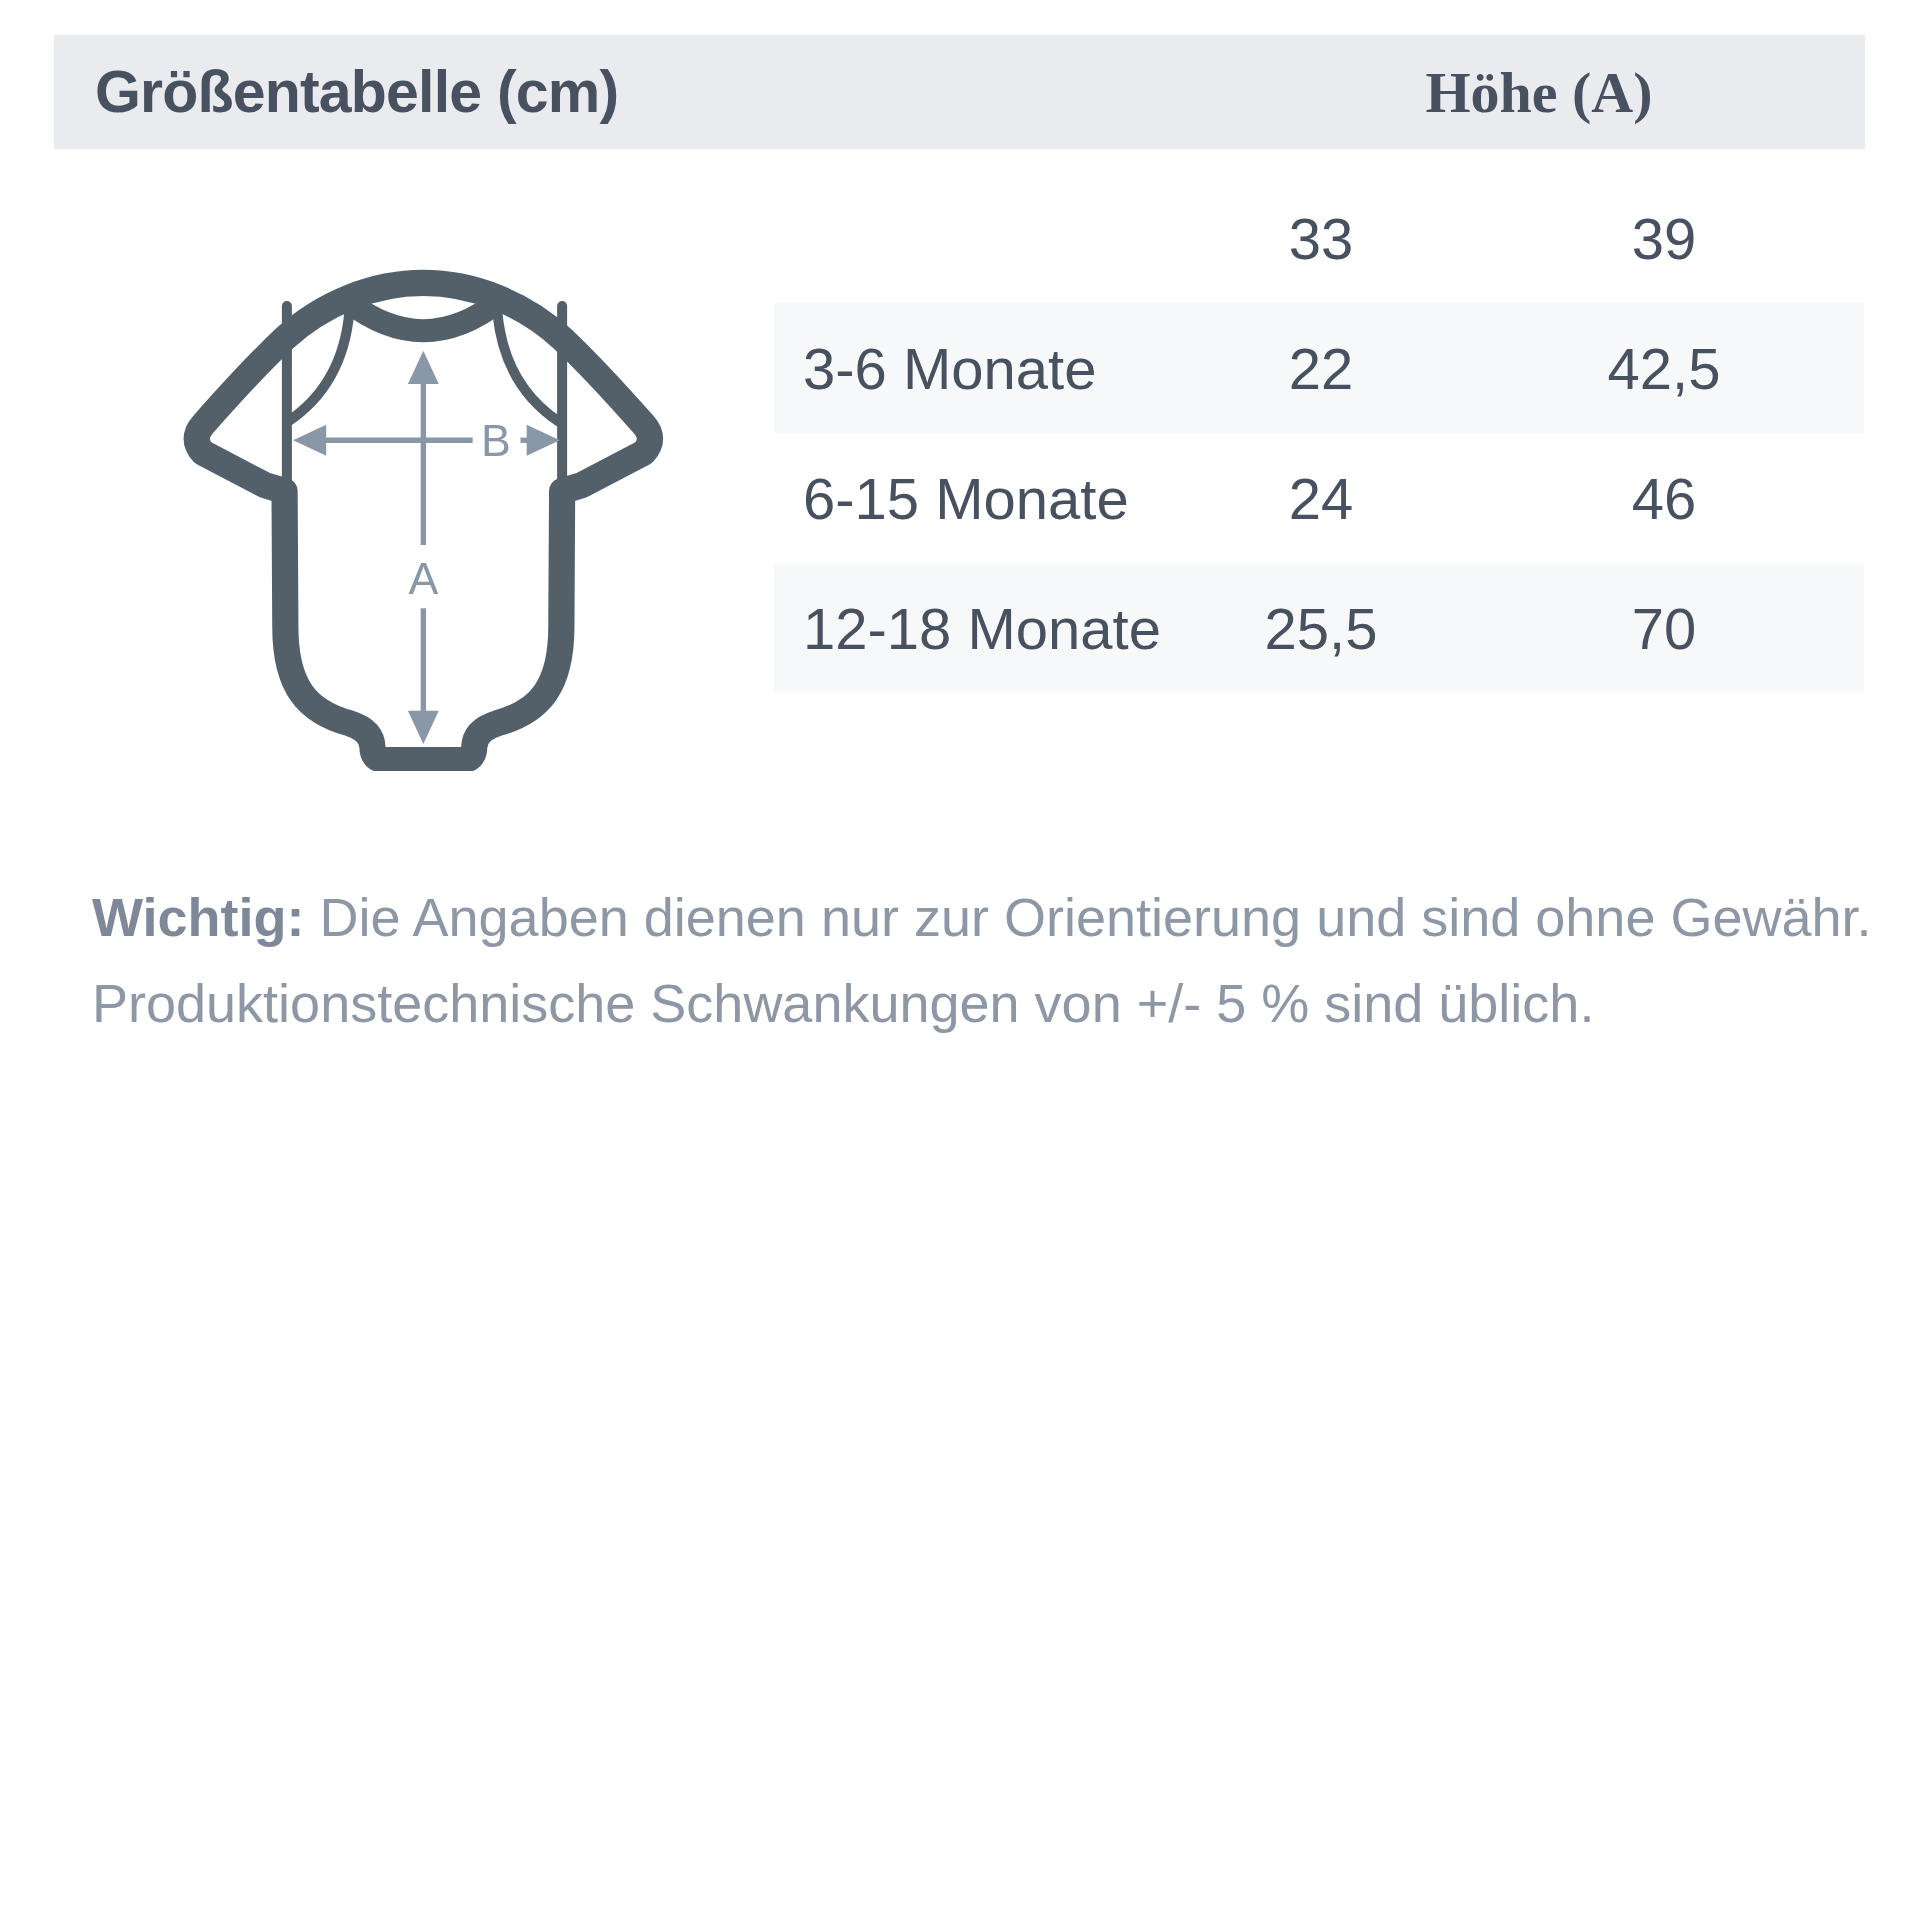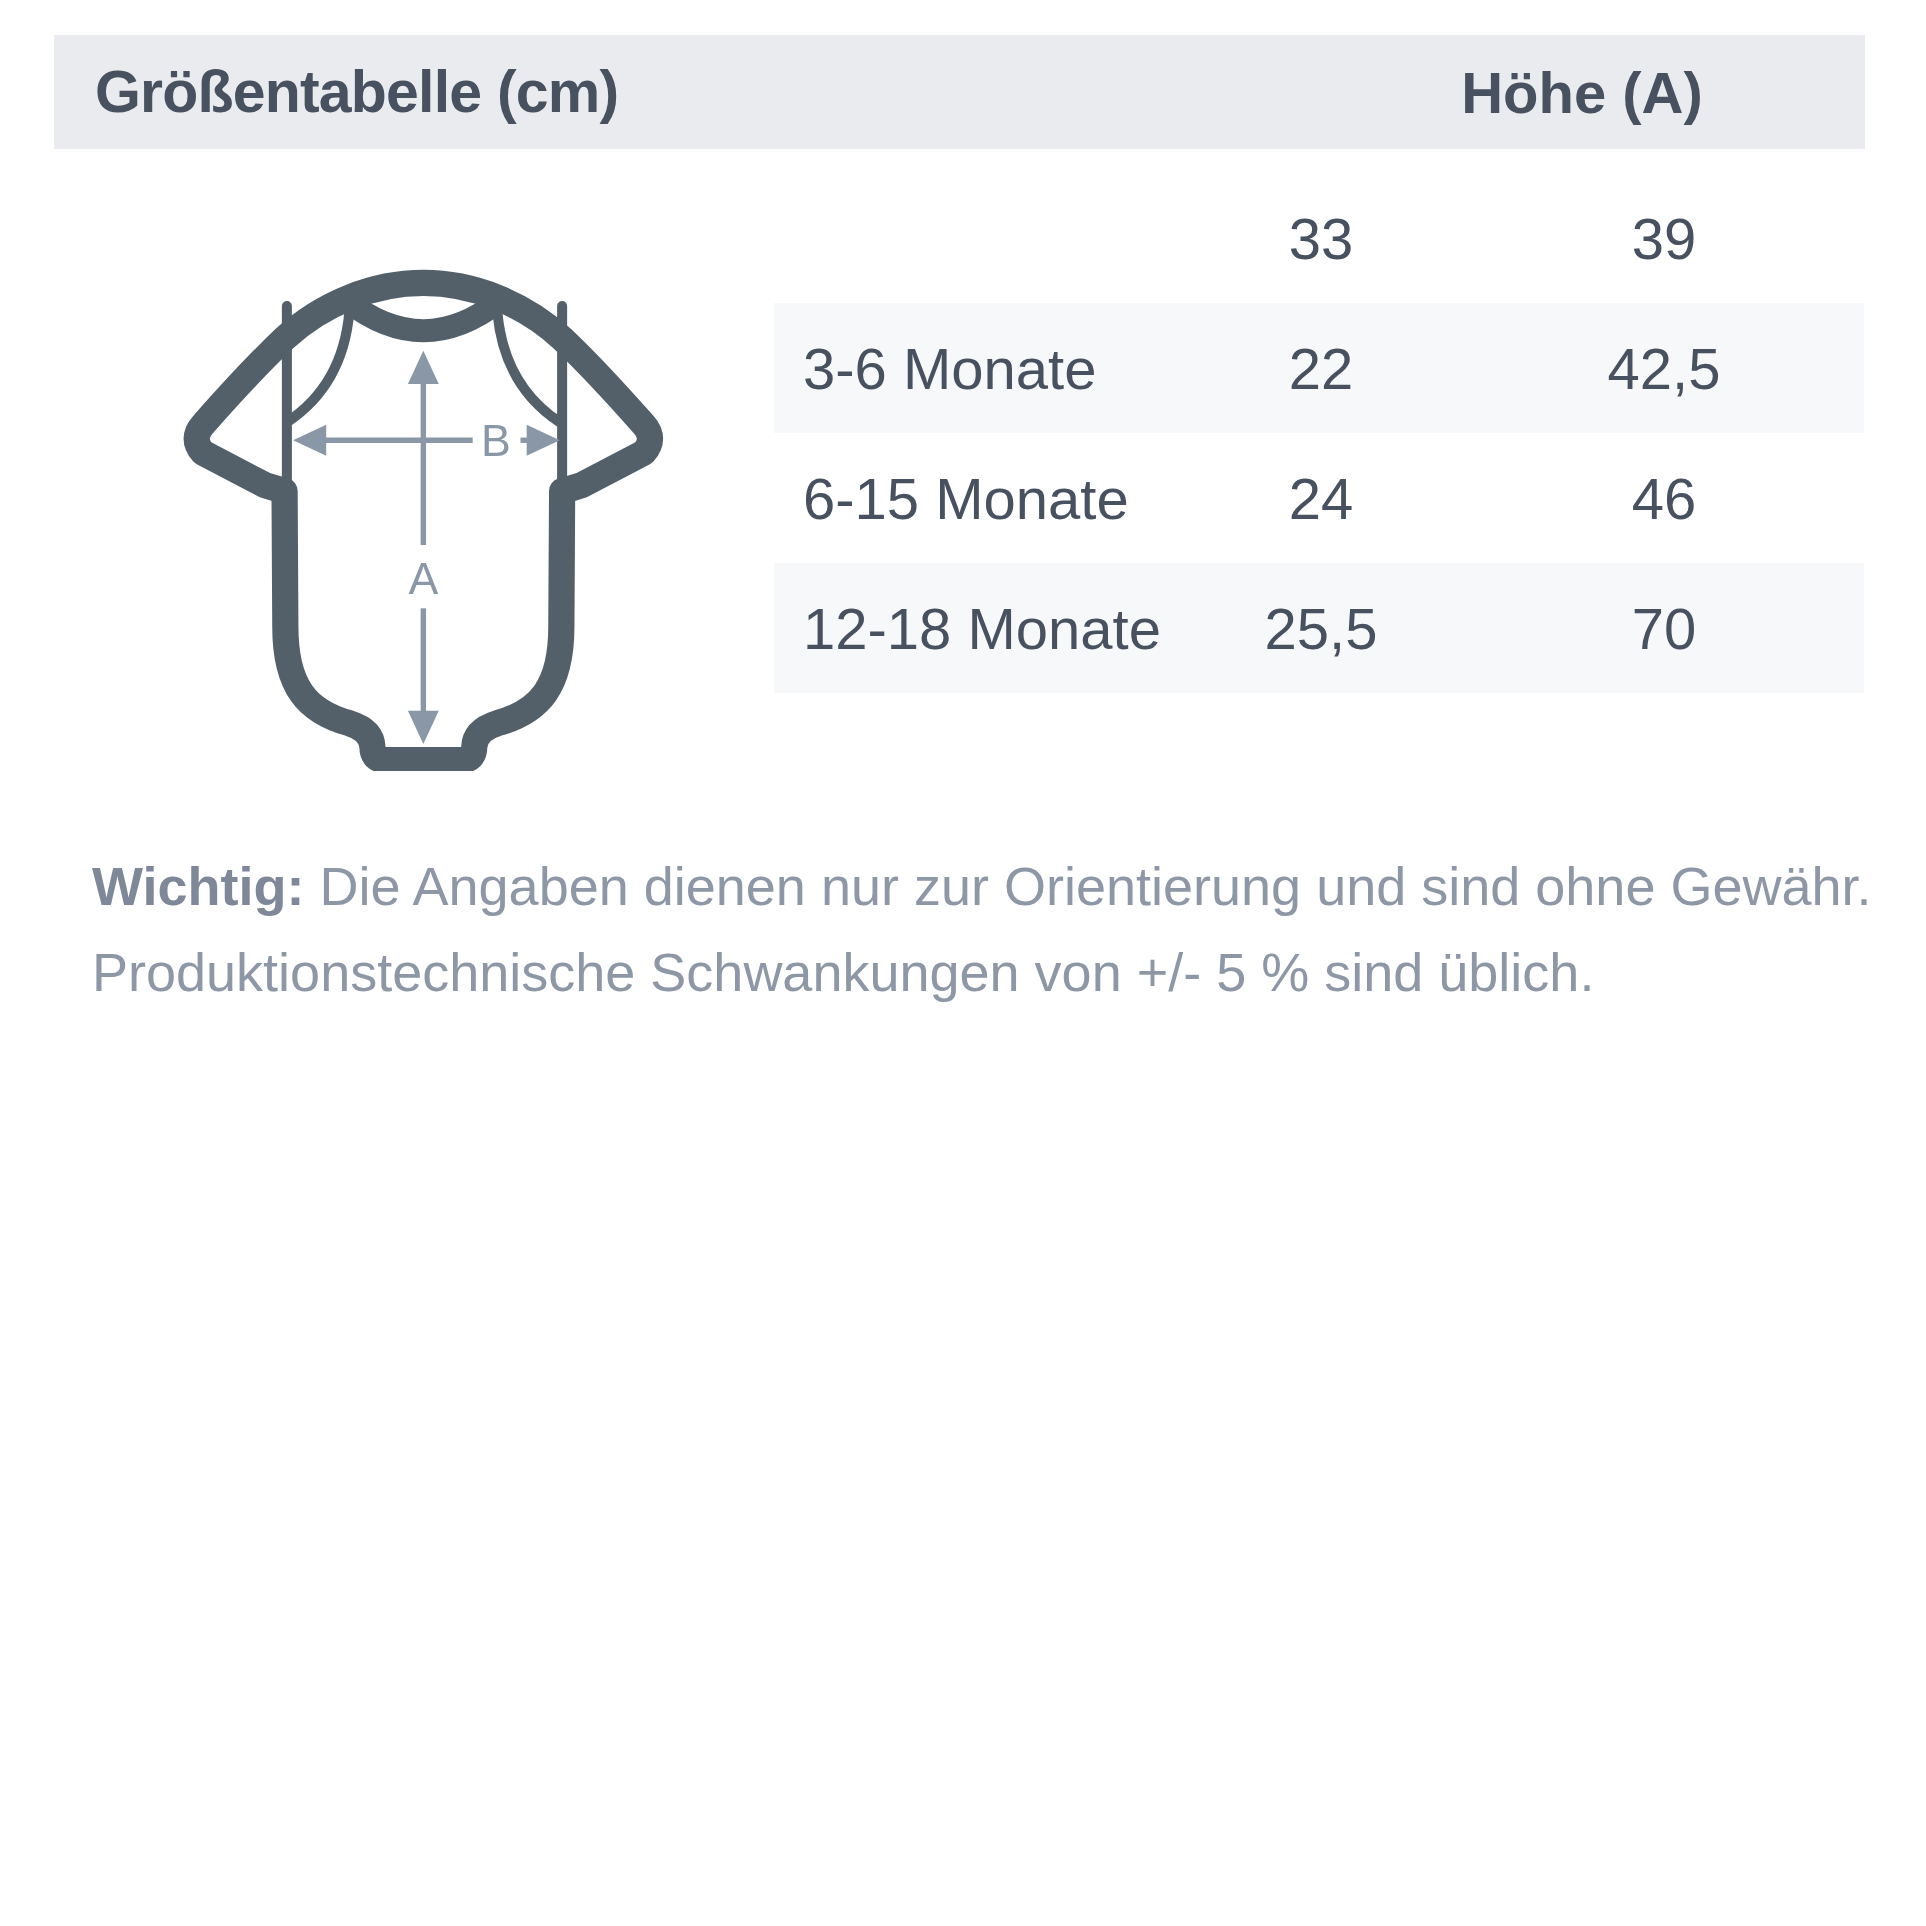--- a/index.html
+++ b/index.html
@@ -13,37 +13,37 @@
   }
   .title{
     position:absolute;left:41px;top:50%;transform:translateY(-50%);
     font-size:59px;font-weight:bold;color:#48515f;letter-spacing:-0.8px;white-space:nowrap;
   }
   .col{
     position:absolute;top:50%;transform:translate(-50%,-50%);
     font-size:58px;font-weight:bold;color:#48515f;white-space:nowrap;
   }
   .col-b{left:1189px;}
-  .col-a{left:1528px;}
+  .col-a{left:1485px;font-family:Liberation Serif, serif;}
   .rows{position:absolute;left:774px;top:173px;width:1090px;}
   .row{position:relative;height:130px;background:#ffffff;}
   .row:nth-child(even){background:#f7f8fa;}
   .rlabel{
     position:absolute;left:29px;top:50%;transform:translateY(-50%);
     font-size:58px;color:#48515f;white-space:nowrap;
   }
   .val{
     position:absolute;top:50%;transform:translate(-50%,-50%);
     font-size:58px;color:#48515f;white-space:nowrap;
   }
   .val-b{left:547px;}
   .val-a{left:890px;}
   .figure{position:absolute;left:172px;top:266px;}
   .note{
-    position:absolute;left:92px;top:843px;width:1788px;
+    position:absolute;left:92px;top:874px;width:1788px;
     font-size:54px;line-height:86px;color:#8e97a6;
   }
   .note b{color:#7e8898;font-weight:bold;}
   .note .line{display:block;white-space:nowrap;}
 </style>
 </head>
 <body>
 
 <div class="canvas">
 

